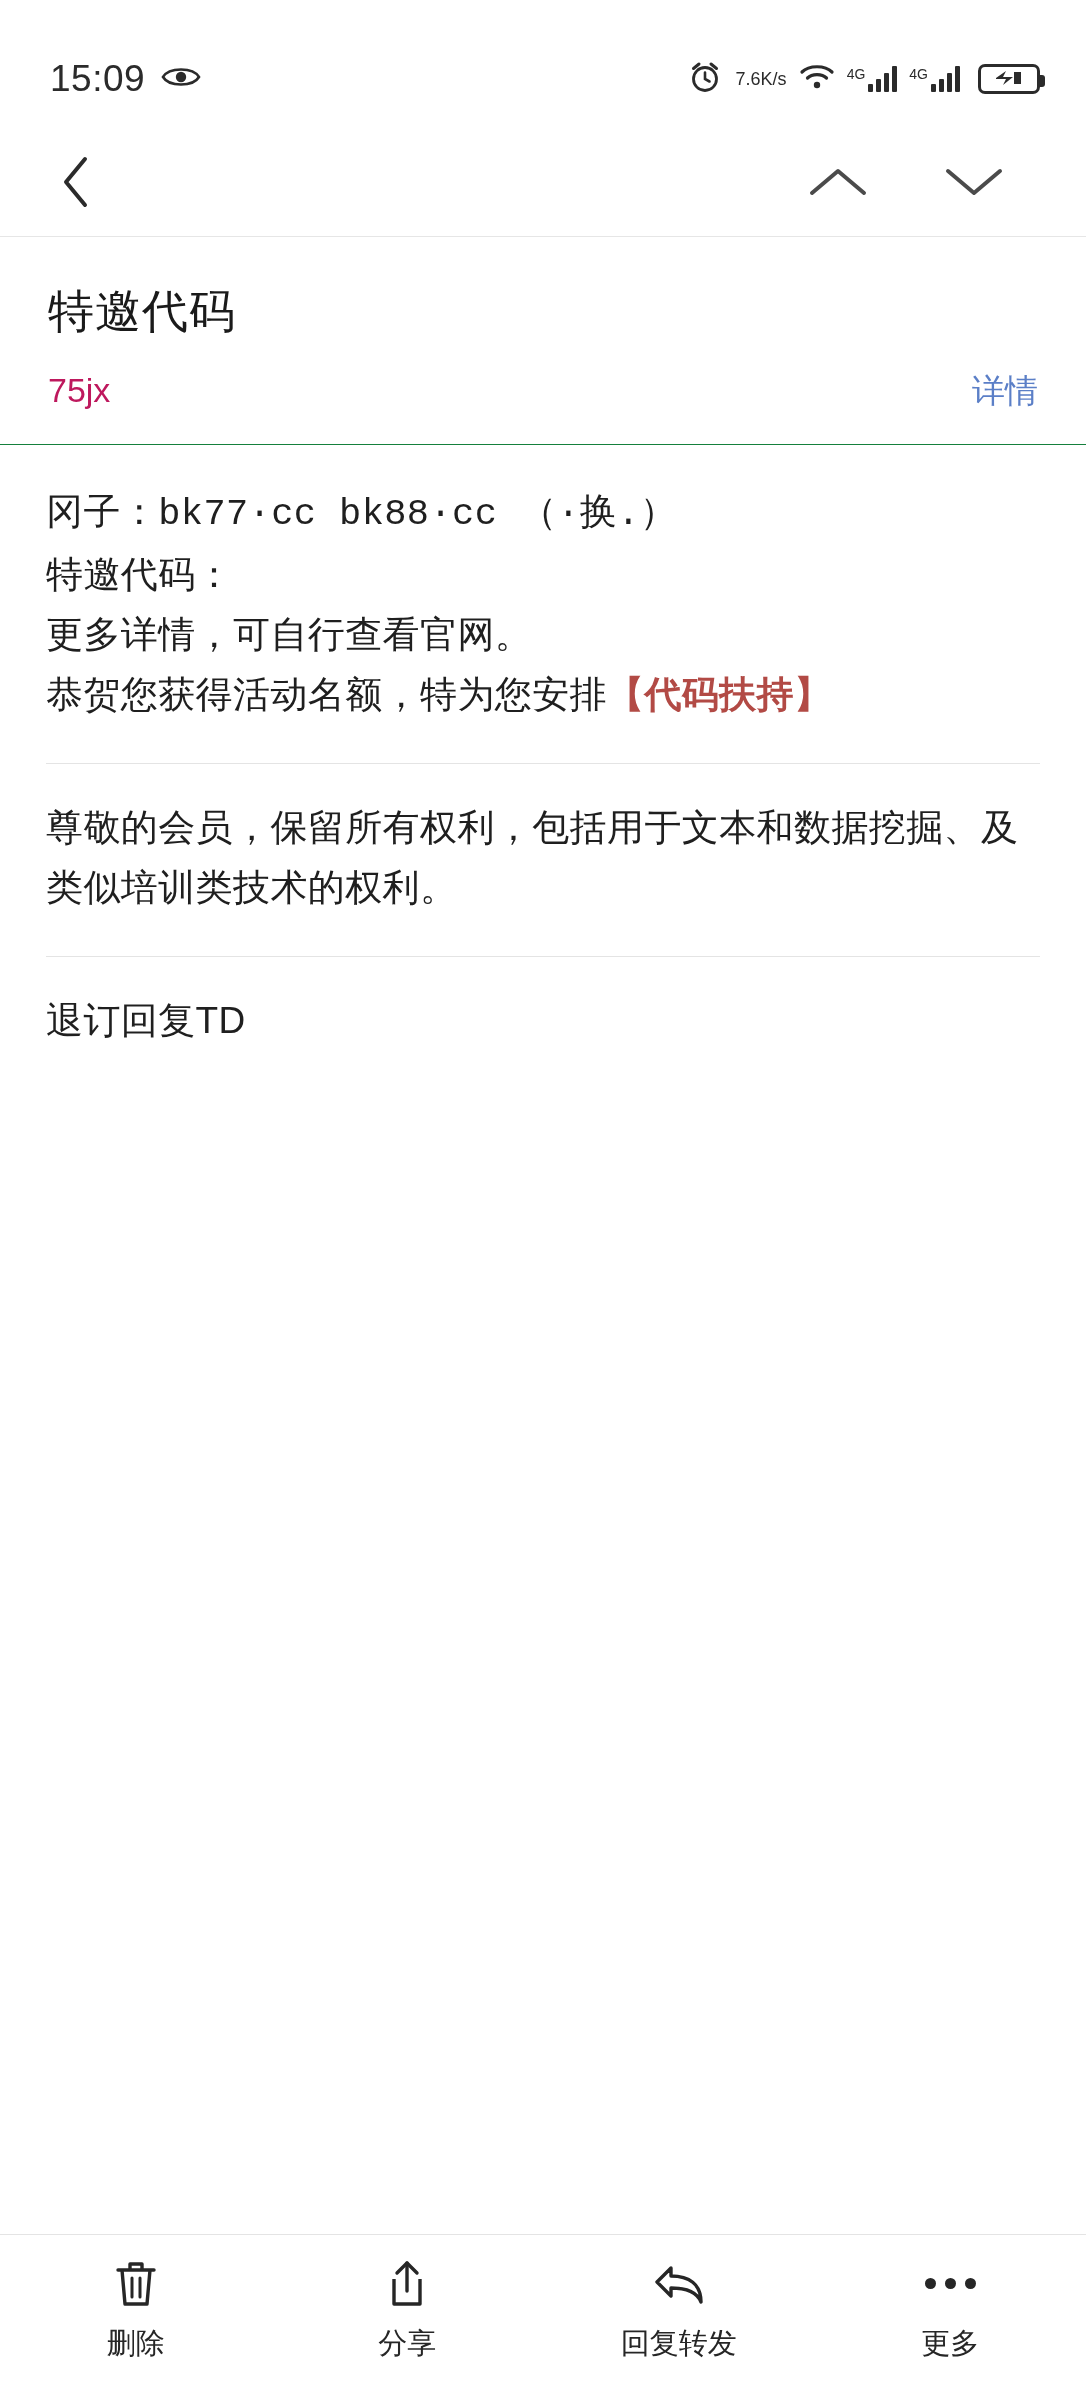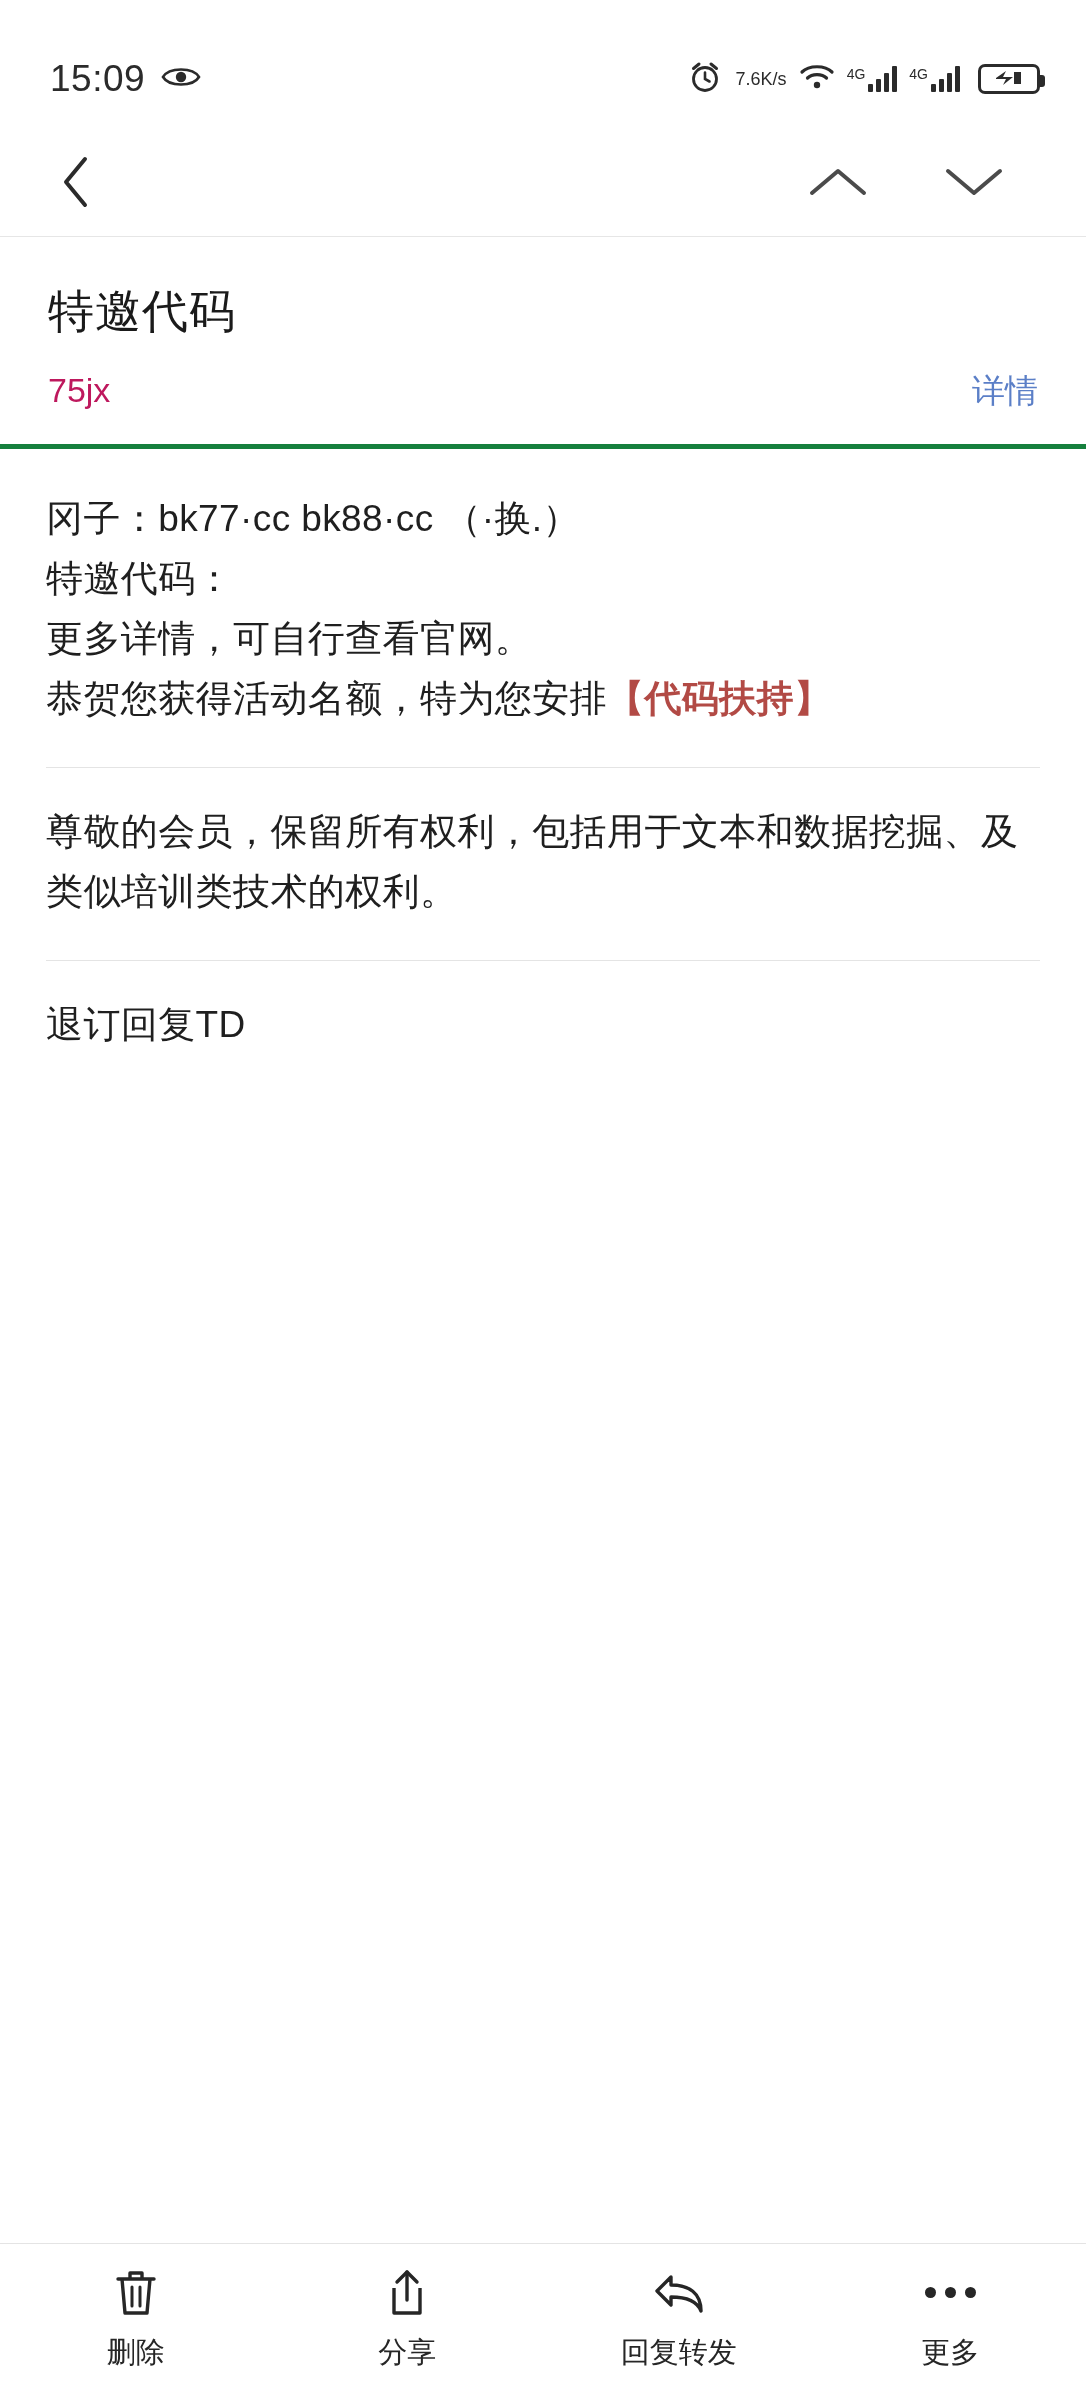--- a/index.html
+++ b/index.html
@@ -97,21 +97,21 @@
   .nav-spacer { flex: 1; }
   .nav-arrow {
     width: 104px; height: 80px;
     display: flex; align-items: center; justify-content: center;
   }
   .nav-arrow + .nav-arrow { margin-left: 32px; }
 
   
   .msg-header {
     padding: 44px 48px 30px 48px;
-    border-bottom: 5px solid #15803d;
+    border-bottom: 1px solid #15803d;
   }
   .msg-title {
     font-size: 46px;
     color: #1a1a1a;
     letter-spacing: 1px;
     margin-bottom: 26px;
   }
   .msg-subrow {
     display: flex;
     align-items: baseline;
@@ -129,21 +129,21 @@
   
   .msg-body {
     padding: 40px 46px 0 46px;
   }
   .msg-body p {
     font-size: 37px;
     line-height: 1.62;
     color: #1f1f1f;
     letter-spacing: 0.4px;
   }
-  .mono-ish { letter-spacing: 1.2px; }
+  .mono-ish { letter-spacing: 1.2px; font-family: Liberation Mono, monospace; }
   .highlight { color: #b24a45; font-weight: bold; }
 
   .divider {
     height: 1px;
     background: #e4e4e4;
     margin: 38px 0 34px 0;
   }
 
   .copyright {
     font-size: 37px;
@@ -151,21 +151,21 @@
     color: #1f1f1f;
   }
   .unsub {
     font-size: 37px;
     color: #1f1f1f;
   }
 
   
   .toolbar {
     position: absolute;
-    left: 0; right: 0; bottom: 7px;
+    left: 0; right: 0; bottom: 16px;
     height: 150px;
     border-top: 1px solid #e4e4e4;
     display: flex;
     align-items: center;
   }
   .tool-item {
     flex: 1;
     display: flex;
     flex-direction: column;
     align-items: center;

